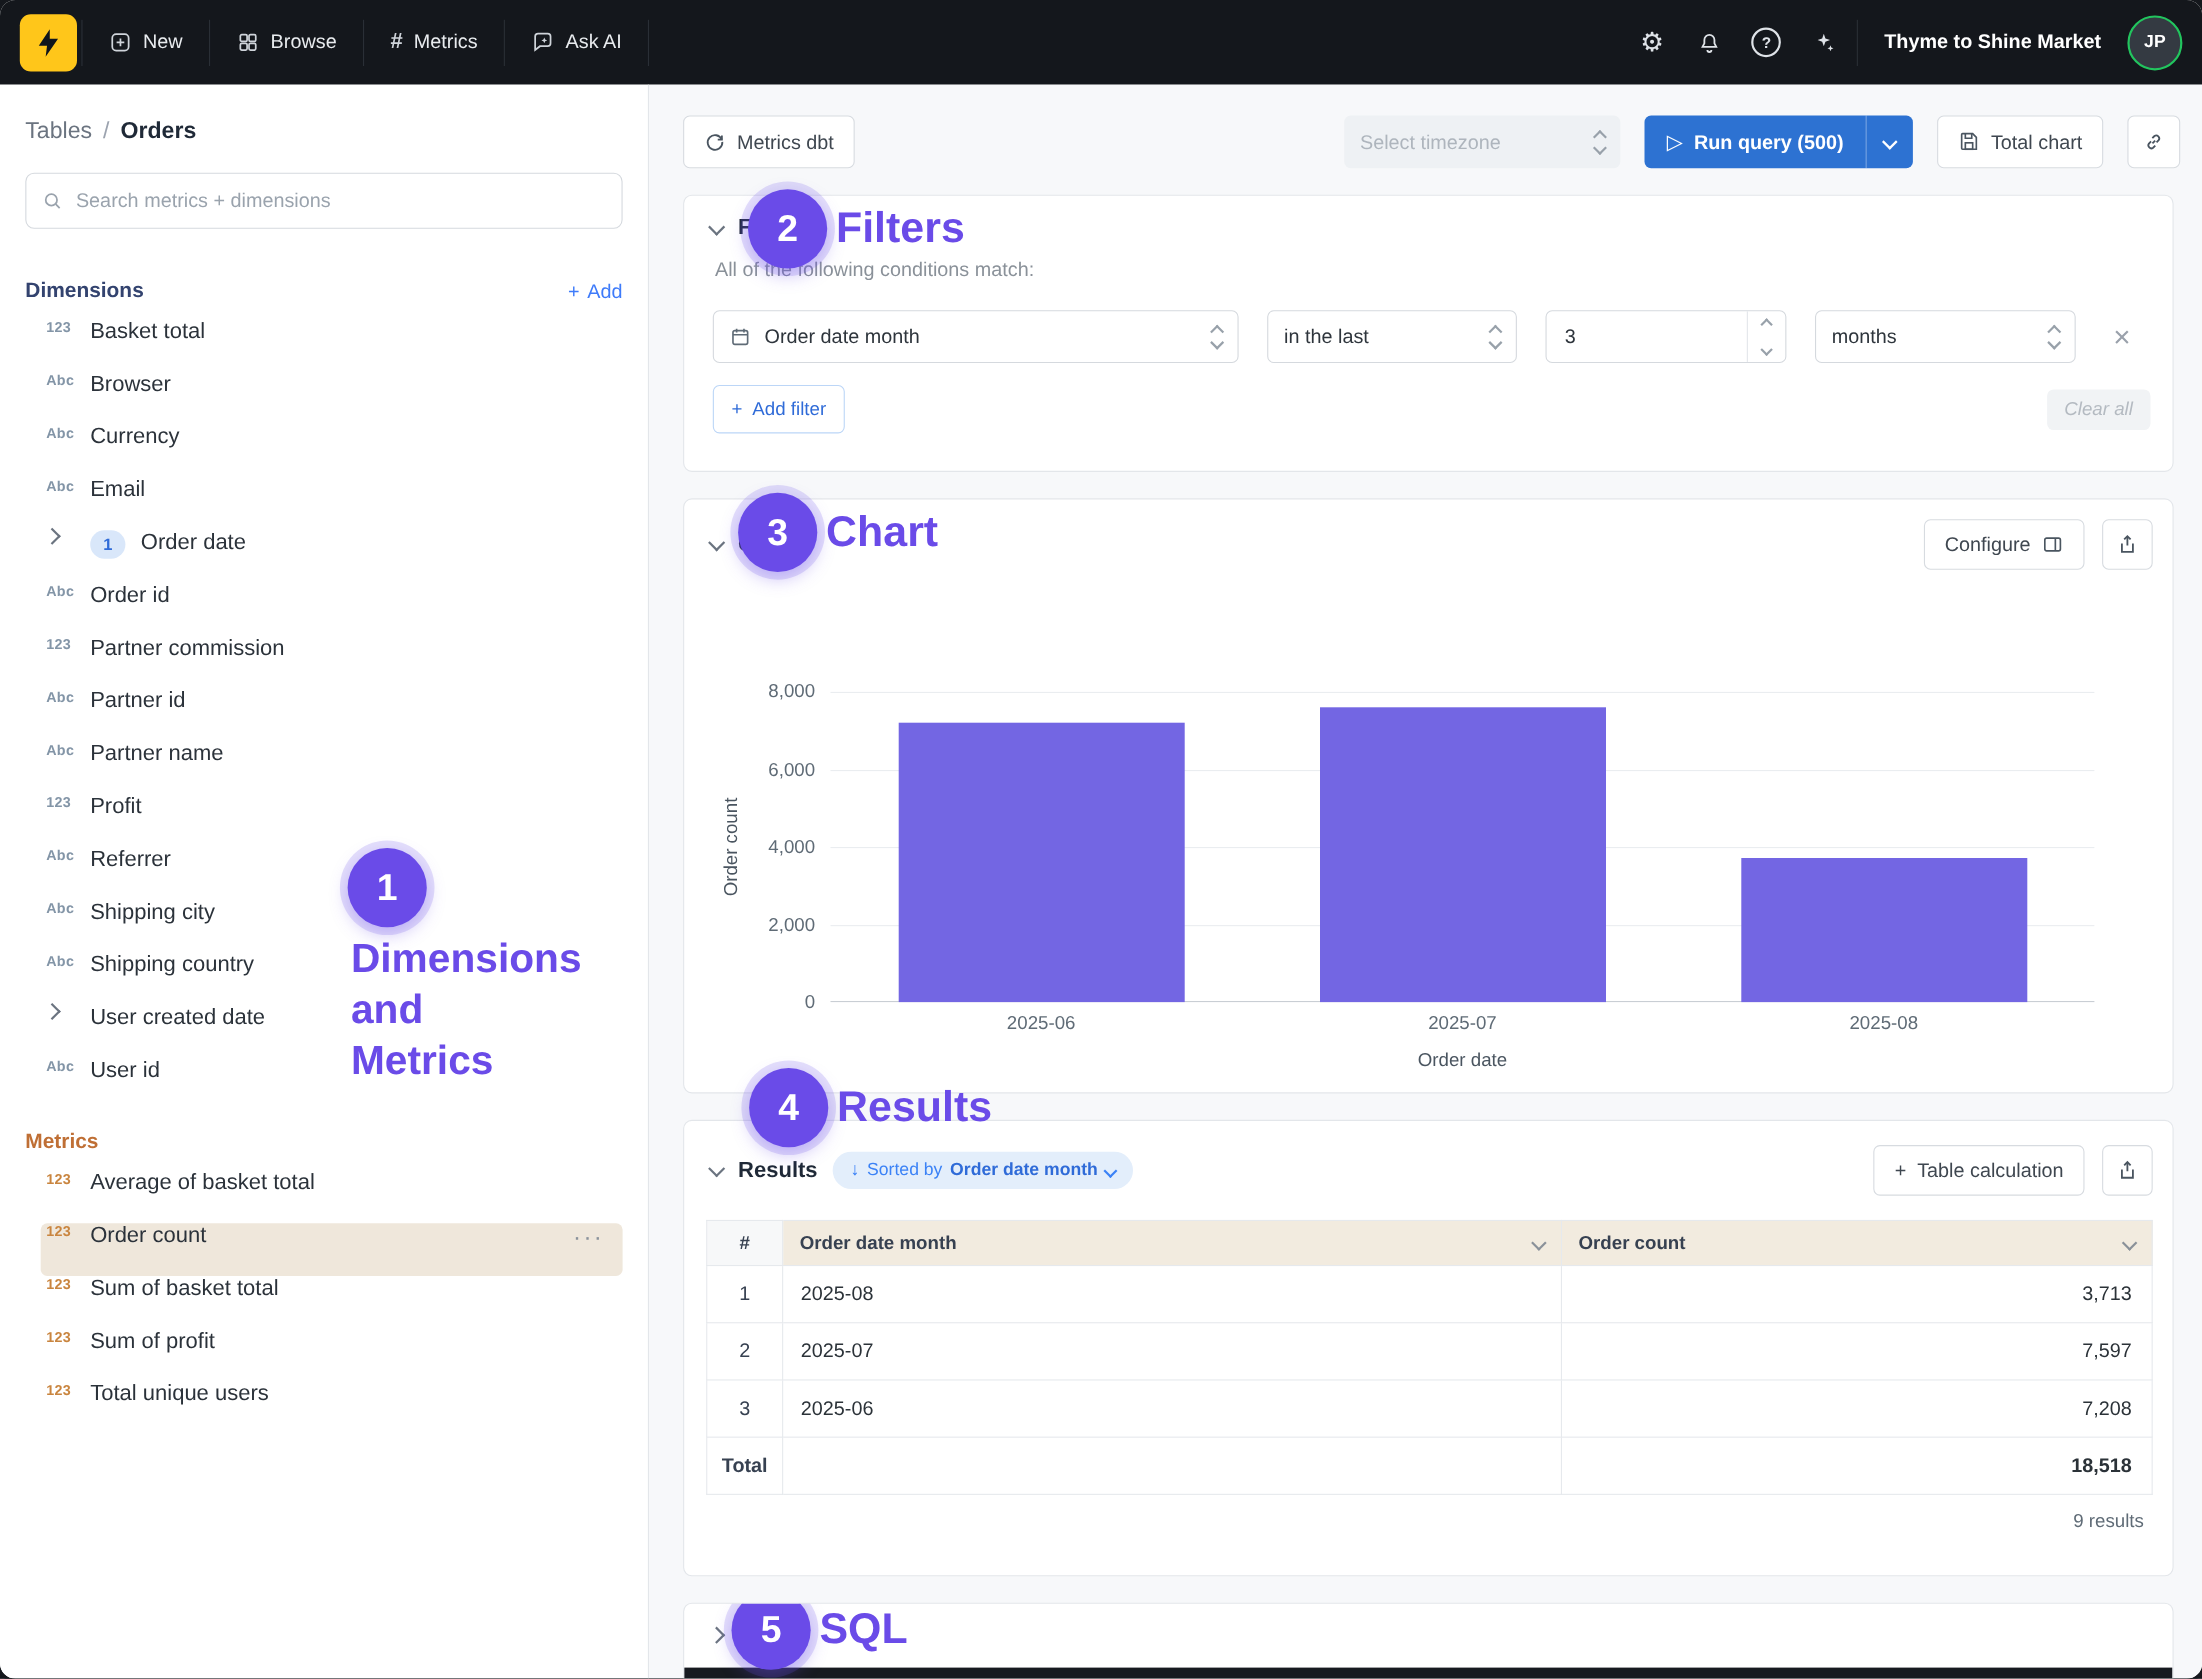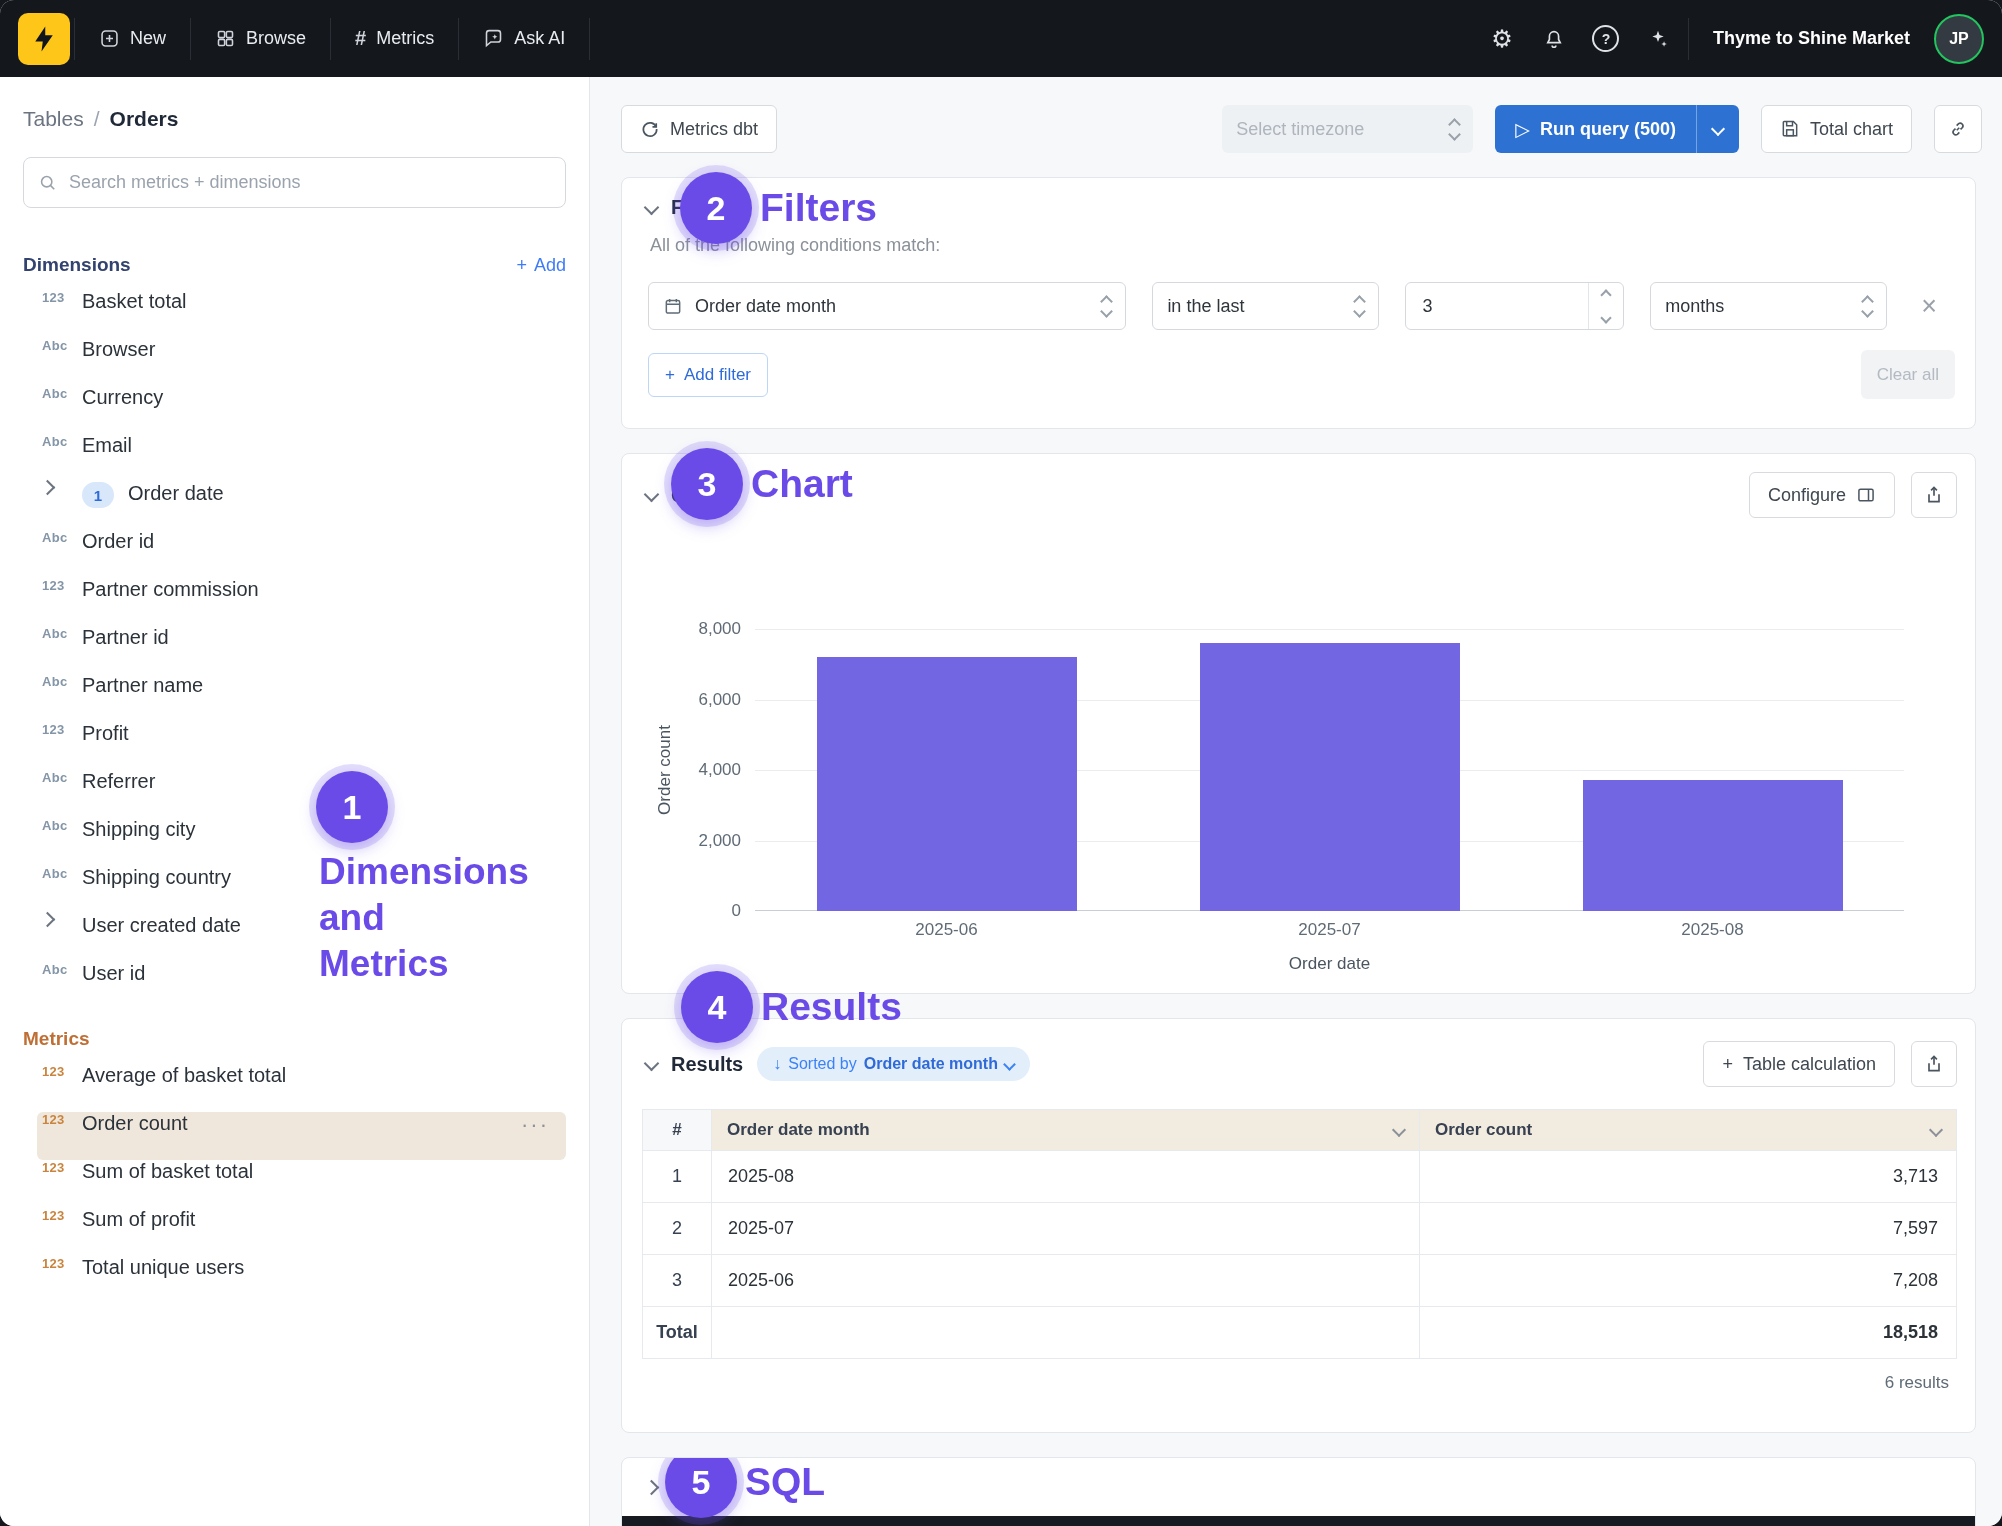--- a/index.html
+++ b/index.html
@@ -101,22 +101,22 @@
            background:#fff;box-sizing:border-box;font-size:18px;color:#2E353C;}
   .fnumber .val{padding-left:16px;flex:1;}
   .stepper{width:34px;height:100%;border-left:1px solid #E3E6EA;display:flex;flex-direction:column;}
   .stepper div{flex:1;display:flex;align-items:center;justify-content:center;color:#98A1AA;cursor:pointer;}
   .stepper .chev{width:6px;height:6px;border-color:#98A1AA;}
   .stepper .chev.up{transform:rotate(-135deg);}
   .x-remove{margin-left:auto;font-size:27px;color:#9aa1ab;cursor:pointer;line-height:1;padding:4px 8px;}
   .filter-actions{display:flex;align-items:center;margin:20px 20px 0 26px;}
   .add-filter{display:inline-flex;align-items:center;gap:9px;height:44px;padding:0 16px;border:1px solid #BCD6F7;
               border-radius:6px;color:#2F6BD8;font-size:17px;background:#fff;cursor:pointer;}
-  .clear-all{margin-left:auto;height:49px;padding:0 16px;border:none;border-radius:6px;background:#F1F3F5;
-             color:#B4BAC1;font-size:17px;display:flex;align-items:center;cursor:default;}
+  .clear-all{margin-left:auto;height:37px;padding:0 16px;border:none;border-radius:6px;background:#F1F3F5;
+             color:#B4BAC1;font-size:17px;display:flex;align-items:center;cursor:default;font-style:italic;}
   
   #chart-card{height:541px;}
   .plot{position:absolute;left:133px;top:175px;width:1149px;height:282px;}
   .gl{position:absolute;left:0;right:0;height:1px;background:#EAEDF0;}
   .baseline{position:absolute;left:0;right:0;bottom:0;height:1px;background:#C9CED4;}
   .bars{position:absolute;left:0;right:0;top:0;bottom:0;display:flex;}
   .bar-slot{flex:1;display:flex;align-items:flex-end;justify-content:center;}
   .bar{width:260px;}
   .ytick{position:absolute;right:calc(100% + 14px);transform:translateY(-50%);font-size:17px;color:#5F6B76;white-space:nowrap;}
   .xlabels{position:absolute;left:133px;top:466px;width:1149px;display:flex;}
@@ -579,21 +579,21 @@
             <td class="month">2025-06</td>
             <td class="count">7,208</td>
           </tr>
           <tr class="total">
             <td class="idx">Total</td>
             <td class="month"></td>
             <td class="count">18,518</td>
           </tr>
         </tbody>
       </table>
-      <div class="results-foot">6 results</div>
+      <div class="results-foot">9 results</div>
     </section>
 
     <section class="card" id="sql-card">
       <div class="card-head">
         <span class="head-chev"><span class="chev right"></span></span>
         <span class="card-title">SQL</span>
       </div>
       <div class="ann" style="left:43px;top:-12px;">
         <div class="ann-circle">5</div>
         <div class="ann-label">SQL</div>

